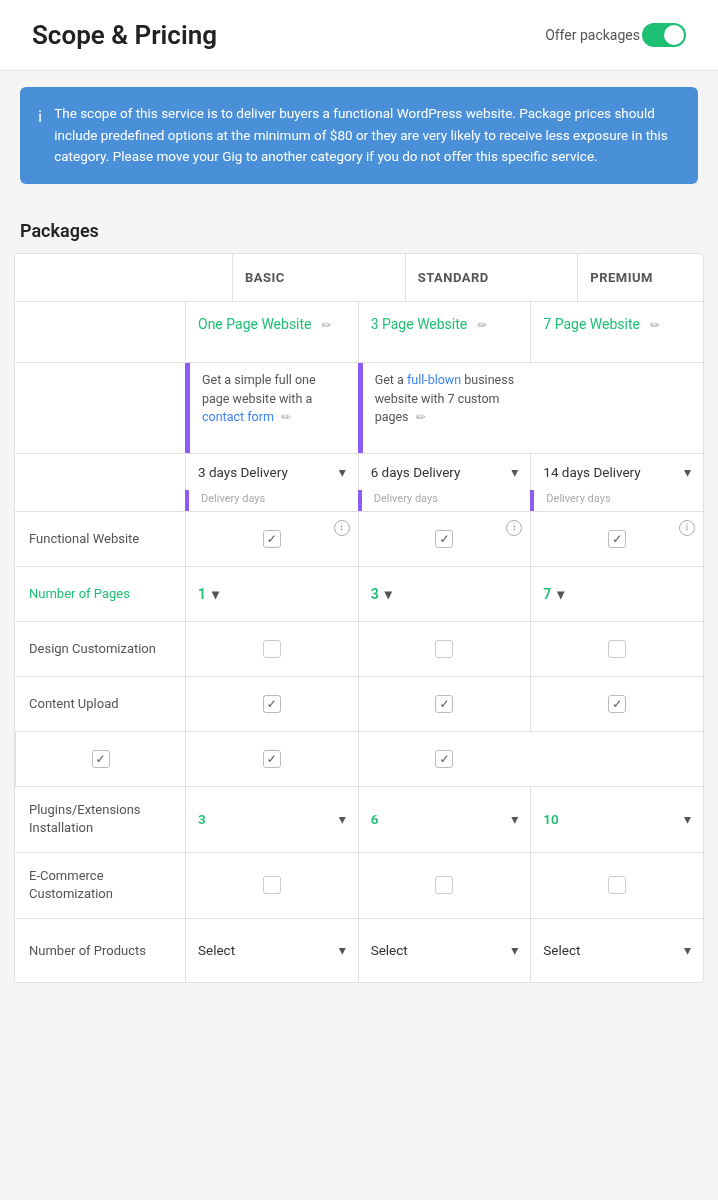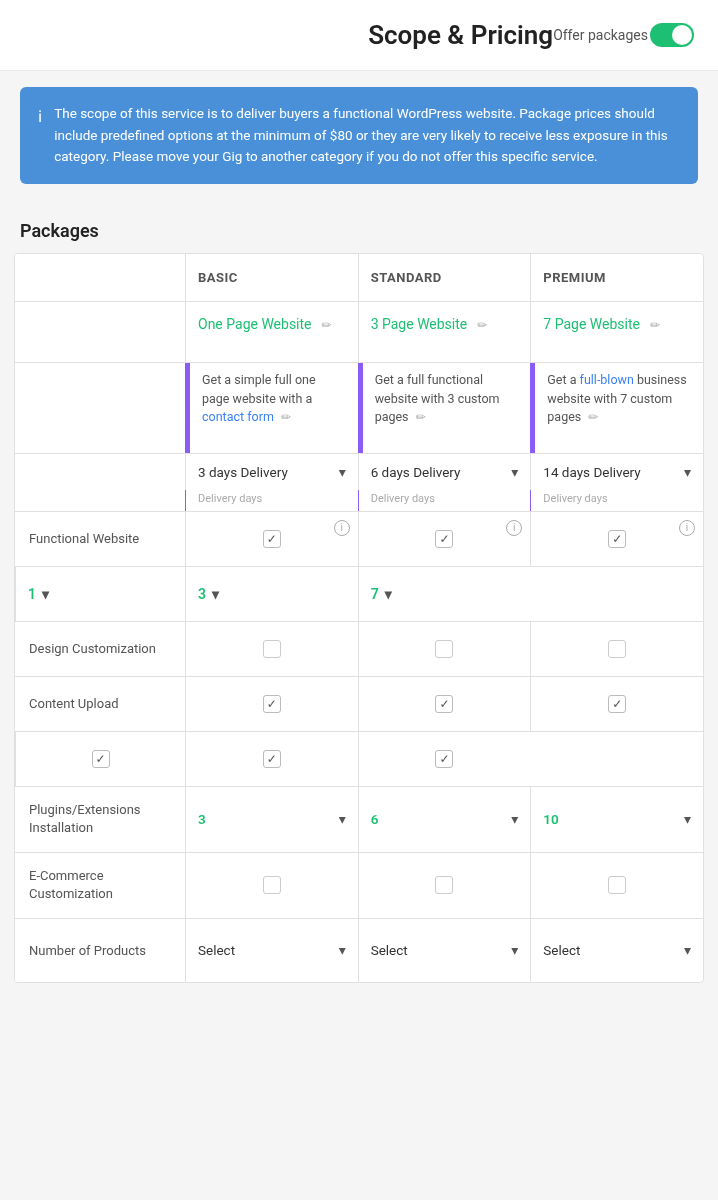--- a/index.html
+++ b/index.html
@@ -5,24 +5,24 @@
     * { box-sizing: border-box; margin: 0; padding: 0; }
     body {
       font-family: -apple-system, BlinkMacSystemFont, 'Segoe UI', Roboto, sans-serif;
       background: #f5f5f5;
       color: #333;
       width: 718px;
       min-height: 1200px;
     }
     .header {
       background: #fff;
-      padding: 20px 24px;
-      display: flex;
-      align-items: center;
-      justify-content: flex-end;
+      padding: 20px 32px;
+      display: flex;
+      align-items: center;
+      justify-content: space-between;
       border-bottom: 1px solid #e8e8e8;
     }
     .header-title {
       font-size: 26px;
       font-weight: 600;
       color: #222;
     }
     .offer-packages {
       display: flex;
       align-items: center;
@@ -85,20 +85,21 @@
     }
     .col-label { background: #fff; }
     .col-header {
       padding: 16px 12px;
       text-align: left;
       font-size: 13px;
       font-weight: 700;
       color: #555;
       border-left: 1px solid #e0e0e0;
       letter-spacing: 0.5px;
+      margin-left: 47px;
     }
     .table-row {
       display: grid;
       grid-template-columns: 170px 1fr 1fr 1fr;
       border-top: 1px solid #e0e0e0;
     }
     .row-label {
       padding: 14px 14px;
       font-size: 13px;
       color: #555;
@@ -243,21 +244,21 @@
       line-height: 1.4;
     }
     .delivery-days-row {
       display: grid;
       grid-template-columns: 170px 1fr 1fr 1fr;
     }
     .dd-label-cell {
       font-size: 11px;
       color: #aaa;
       padding: 2px 12px 6px;
-      border-left: 1px solid #8b5cf6;
+      border-left: 4px solid #8b5cf6;
     }
     .name-row {
       display: grid;
       grid-template-columns: 170px 1fr 1fr 1fr;
     }
   </style>
 </head>
 <body>
 
 <div class="header">
@@ -300,24 +301,20 @@
     </div>
   </div>
 
   <div class="desc-row">
     <div class="desc-label"></div>
     <div class="package-desc">
       <span>Get a simple full one page website with a <span class="link">contact form</span></span>
       <span class="edit-icon" style="margin-left:4px;">✏</span>
     </div>
     <div class="package-desc">
-      <span>Get a full functional website with 3 custom pages</span>
-      <span class="edit-icon" style="margin-left:4px;">✏</span>
-    </div>
-    <div class="package-desc">
       <span>Get a <span class="link">full-blown</span> business website with 7 custom pages</span>
       <span class="edit-icon" style="margin-left:4px;">✏</span>
     </div>
   </div>
 
   <div class="table-row">
     <div class="row-label"></div>
     <div class="delivery-cell">
       <span>3 days Delivery</span>
       <span class="chevron">▾</span>
@@ -349,20 +346,21 @@
       <div class="cb checked"></div>
       <div class="info-circle">i</div>
     </div>
     <div class="checkbox-cell">
       <div class="cb checked"></div>
       <div class="info-circle">i</div>
     </div>
   </div>
 
   <div class="table-row" style="min-height:54px;">
+    <div class="row-label blue" style="color:#1dbf73;">Number of Pages</div>
     <div class="cell">
       <div class="number-select">
         <span>1</span>
         <span class="chevron">▾</span>
       </div>
     </div>
     <div class="cell">
       <div class="number-select">
         <span>3</span>
         <span class="chevron">▾</span>

